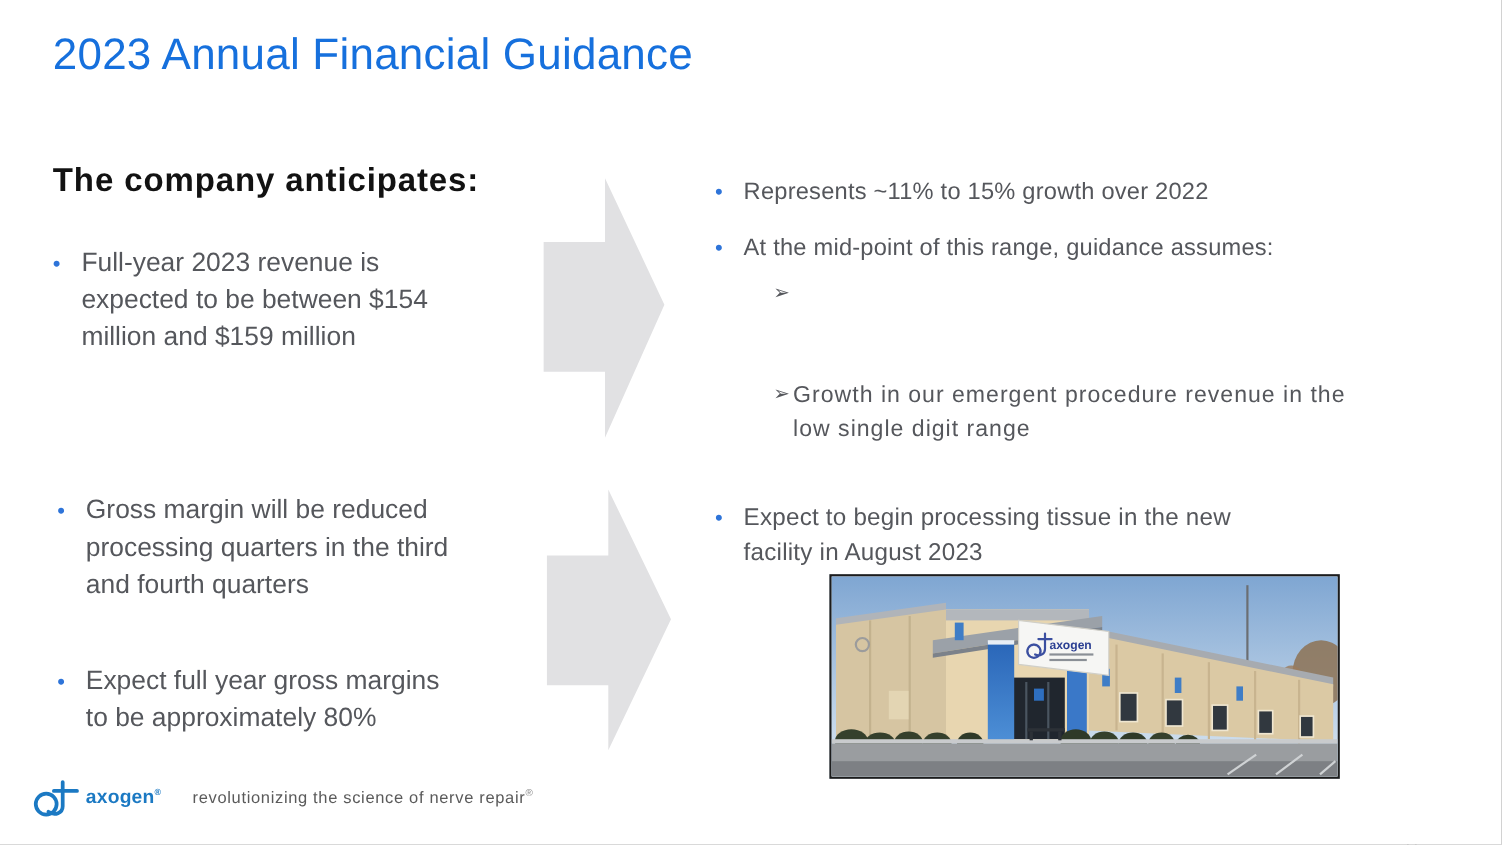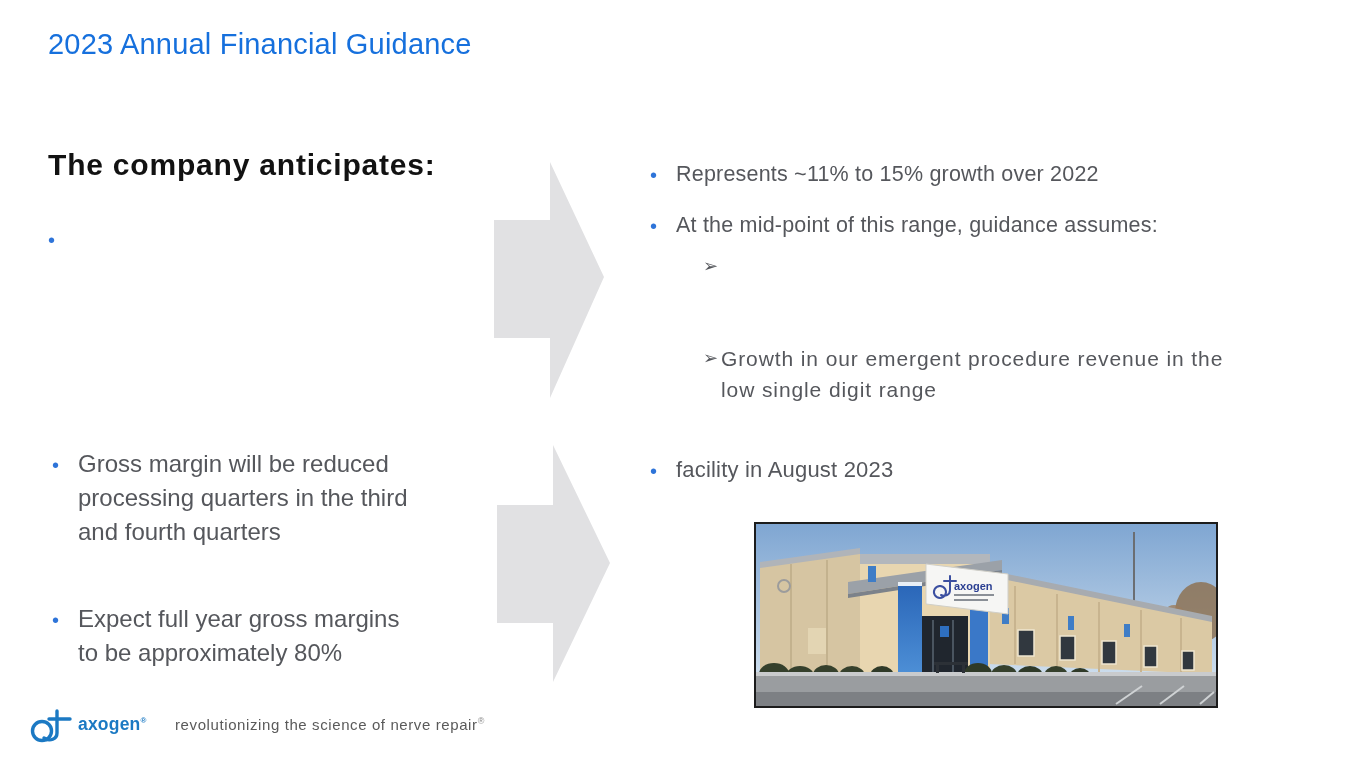--- a/index.html
+++ b/index.html
@@ -12,21 +12,21 @@
     --footer-gray:#5a5a5a;
   }
   *{box-sizing:border-box;}
   body{margin:0;background:#888;font-family:"Liberation Sans",sans-serif;}
   .slide{
     position:relative;width:1365px;height:768px;background:#ffffff;
     overflow:hidden;font-family:"Liberation Sans",sans-serif;color:var(--body-gray);
   }
   .abs{position:absolute;}
   .slide-title{
-    left:48px;top:28px;font-size:29px;color:var(--title-blue);
+    left:48px;top:28px;font-size:40px;color:var(--title-blue);
     letter-spacing:0.2px;white-space:nowrap;
   }
   .left-heading{
     left:48px;top:148px;font-size:30px;color:var(--heading-black);
     letter-spacing:0.8px;white-space:nowrap;font-weight:bold;
   }
   .bullet-row{display:flex;align-items:flex-start;}
   .dot{
     color:var(--bullet-blue);flex:0 0 auto;width:26px;
     font-size:20px;line-height:inherit;padding-top:1px;
@@ -64,20 +64,25 @@
 <body>
 
 <div class="slide">
 
   <div class="abs slide-title">2023 Annual Financial Guidance</div>
 
   <div class="abs left-heading">The company anticipates:</div>
 
   <div class="abs bullet-row left-bullet" style="left:48px;top:222px;width:440px;">
     <span class="dot">•</span>
+    <span>
+      <div>Full-year 2023 revenue is</div>
+      <div>expected to be between $154</div>
+      <div>million and $159 million</div>
+    </span>
   </div>
 
   <div class="abs bullet-row left-bullet" style="left:52px;top:447px;width:440px;">
     <span class="dot">•</span>
     <span>
       <div>Gross margin will be reduced</div>
       <div>processing quarters in the third</div>
       <div>and fourth quarters</div>
     </span>
   </div>
@@ -115,20 +120,21 @@
     <span class="sub-marker">➢</span>
     <span>
       <div>Growth in our emergent procedure revenue in the</div>
       <div>low single digit range</div>
     </span>
   </div>
 
   <div class="abs bullet-row right-bullet" style="left:650px;top:454px;width:620px;font-size:22px;line-height:32px;">
     <span class="dot" style="line-height:32px;">•</span>
     <span>
+      <div>Expect to begin processing tissue in the new</div>
       <div>facility in August 2023</div>
     </span>
   </div>
 
   <div class="abs photo-frame">
     <svg width="460" height="182" viewBox="0 0 460 182">
       <defs>
         <linearGradient id="sky" x1="0" y1="0" x2="0" y2="1">
           <stop offset="0" stop-color="#7fa6d2"></stop>
             <stop offset="1" stop-color="#dce8f2"></stop>

